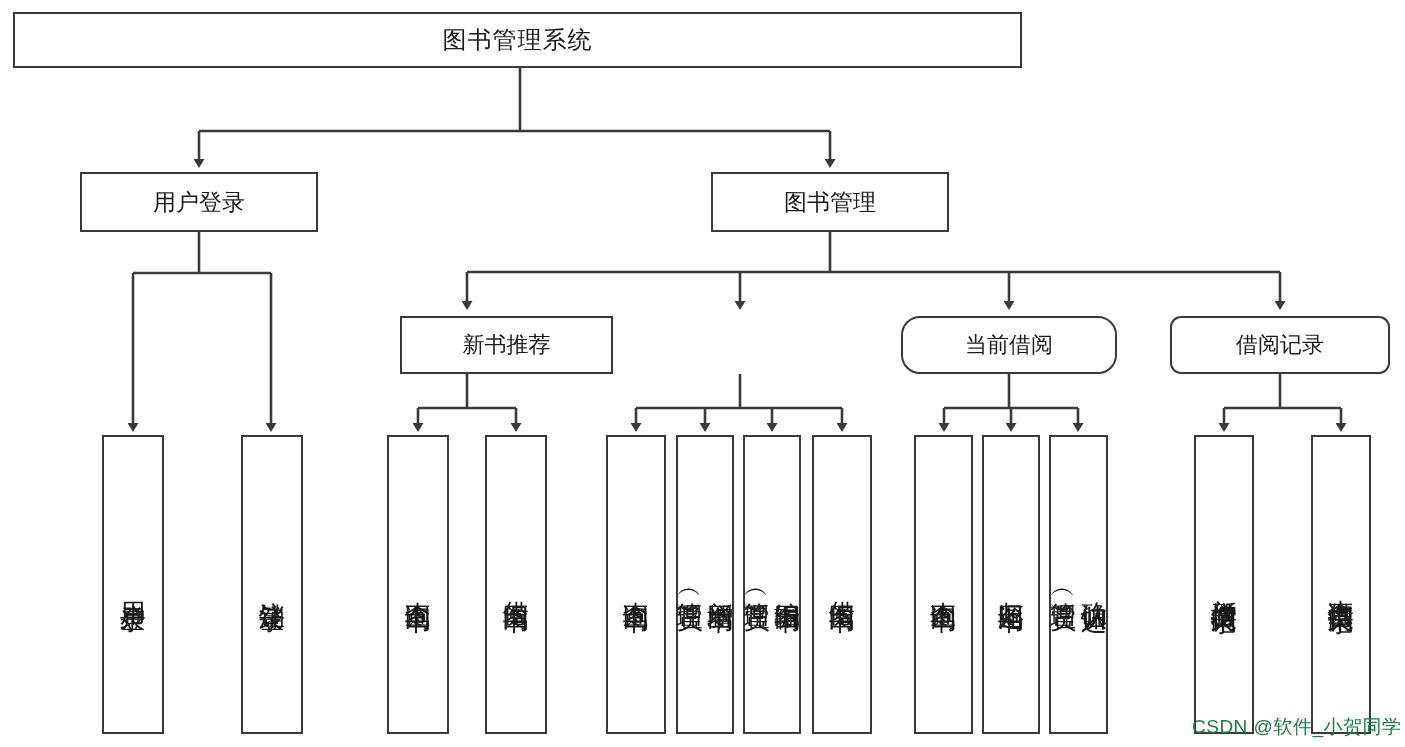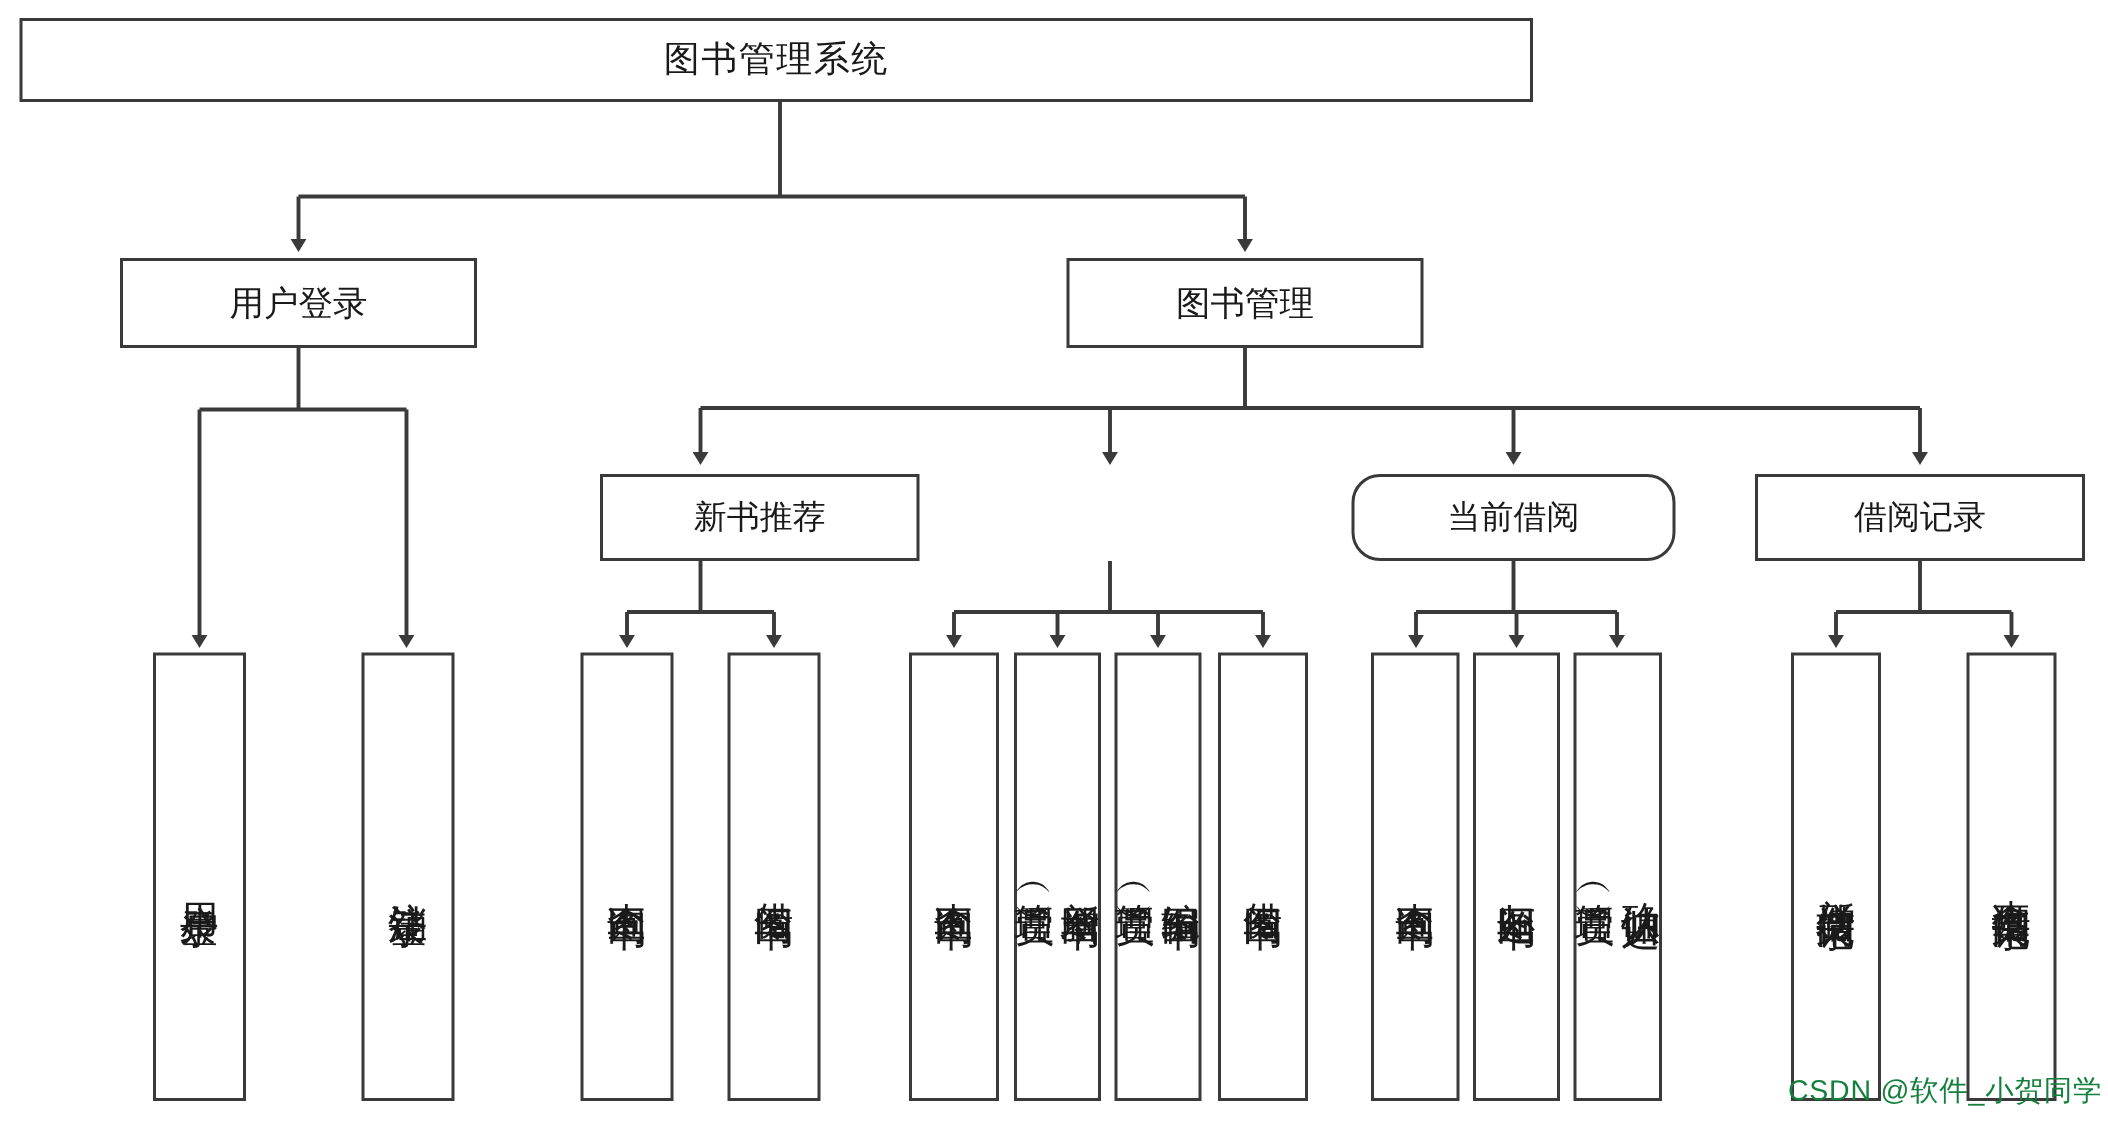--- a/index.html
+++ b/index.html
@@ -85,21 +85,21 @@
   <div class="node lvl2" style="left:711px;top:172px;width:238px;height:60px;">
     <span class="lbl">图书管理</span>
   </div>
 
   <div class="node lvl3" style="left:372px;top:316px;width:213px;height:58px;margin-left:28px;">
     <span class="lbl">新书推荐</span>
   </div>
   <div class="node lvl3" style="left:901px;top:316px;width:216px;height:58px;border-radius:19px;">
     <span class="lbl">当前借阅</span>
   </div>
-  <div class="node lvl3" style="left:1170px;top:316px;width:220px;height:58px;">
+  <div class="node lvl3" style="left:1170px;top:316px;width:220px;height:58px;border-radius:11px;">
     <span class="lbl">借阅记录</span>
   </div>
 
   <div class="node leaf" style="left:102px;top:435px;width:62px;height:299px;">
     <span class="lbl">用户登录</span>
   </div>
   <div class="node leaf" style="left:241px;top:435px;width:62px;height:299px;">
     <span class="lbl">注销登录</span>
   </div>
 

